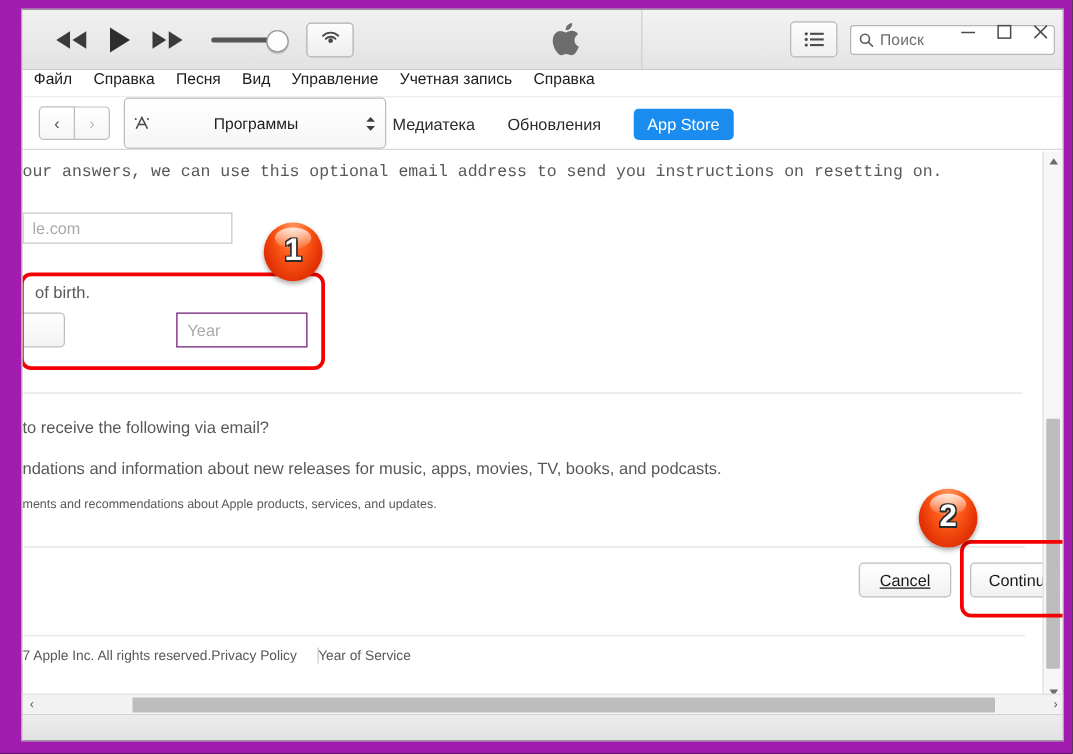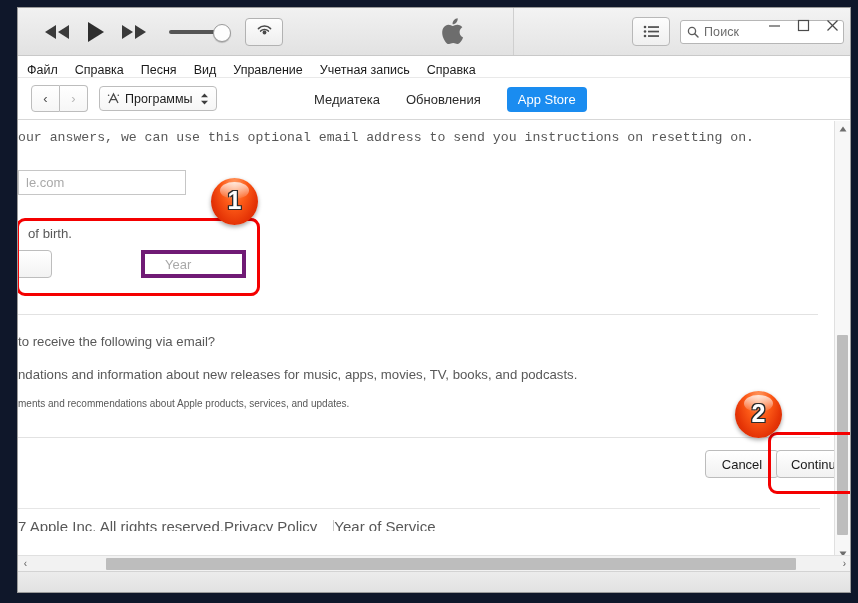--- a/index.html
+++ b/index.html
@@ -10,21 +10,21 @@
   body {
     font-family: "Liberation Sans", sans-serif;
     -webkit-font-smoothing: antialiased;
   }
 
   #app {
     position: relative;
     width: 858px;
     height: 603px;
     overflow: hidden;
-    background: #0f172a;
+    background: #a21caf;
   }
 
   
   .window {
     position: absolute;
     left: 17px;
     top: 7px;
     width: 834px;
     height: 586px;
     background: #ffffff;
@@ -171,21 +171,21 @@
     align-items: center;
     justify-content: center;
     color: #4b4b4b;
   }
 
   
   .menubar {
     height: 22px;
     background: #ffffff;
     display: flex;
-    align-items: flex-end;
+    align-items: flex-start;
     padding-left: 9px;
     border-bottom: 1px solid #e9e9e9;
     box-sizing: border-box;
   }
   .menu-item {
     font-size: 12.5px;
     color: #1b1b1b;
     margin-right: 17px;
     white-space: nowrap;
   }
@@ -213,28 +213,29 @@
     display: flex;
     align-items: center;
     justify-content: center;
     color: #4d4d4d;
     font-size: 13px;
   }
   .nav-arrow.left  { border-radius: 4px 0 0 4px; }
   .nav-arrow.right { border-radius: 0 4px 4px 0; border-left: none; color: #b7b7b7; }
 
   .media-picker {
-    height: 25px;
+    height: 41px;
     border: 1px solid #bdbdbd;
     border-radius: 4px;
     background: linear-gradient(#ffffff, #f6f6f6);
     display: flex;
     align-items: center;
     padding: 0 7px;
     box-sizing: border-box;
+    gap: 46px;
   }
   .media-picker-label {
     font-size: 12.5px;
     color: #1d1d1d;
     margin: 0 7px 0 5px;
     white-space: nowrap;
   }
 
   .tabs {
     position: absolute;
@@ -355,26 +356,26 @@
     font-weight: bold;
     color: #1a1a1a;
   }
 
   .inp-year {
     position: absolute;
     left: 181px;
     top: 130px;
     width: 105px;
     height: 28px;
-    border: 4px solid #701a75;
+    border: 1px solid #701a75;
     background: #fff;
     box-sizing: border-box;
     display: flex;
     align-items: center;
-    padding-left: 20px;
+    padding-left: 8px;
     font-size: 13px;
     color: #a9a9a9;
   }
 
   .hr-1 {
     position: absolute;
     left: 58px;
     top: 194px;
     width: 800px;
     height: 1px;
@@ -427,39 +428,39 @@
     border: 1px solid #bcbcbc;
     border-radius: 4px;
     background: linear-gradient(#ffffff, #f1f1f1);
     box-sizing: border-box;
     display: flex;
     align-items: center;
     justify-content: center;
     font-size: 13px;
     color: #1a1a1a;
   }
-  .btn-cancel { left: 745px; top: 0; width: 74px; }
+  .btn-cancel { left: 727px; top: 0; width: 74px; text-decoration: underline; }
   .btn-continue { left: 816px; top: 0; width: 82px; }
 
   .hr-3 {
     position: absolute;
     left: 0;
     top: 388px;
     width: 860px;
     height: 1px;
     background: #e6e6e6;
   }
 
   .footer {
     position: absolute;
     left: 58px;
     top: 398px;
     display: flex;
     align-items: center;
-    font-size: 15px;
+    font-size: 11px;
     color: #585858;
     white-space: nowrap;
   }
   .footer-link {
     color: #585858;
     margin-left: 0;
   }
   .footer-sep {
     margin-left: 16px;
     width: 1px;

